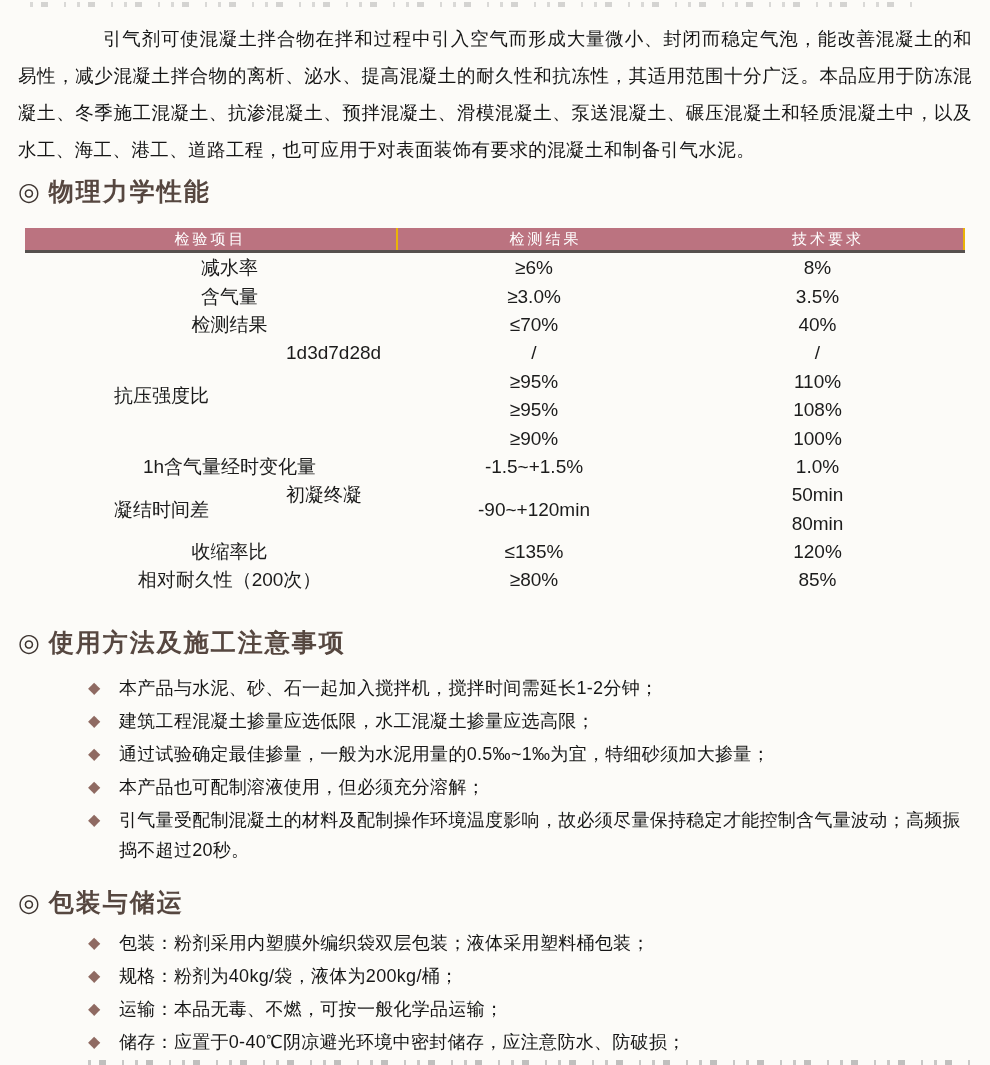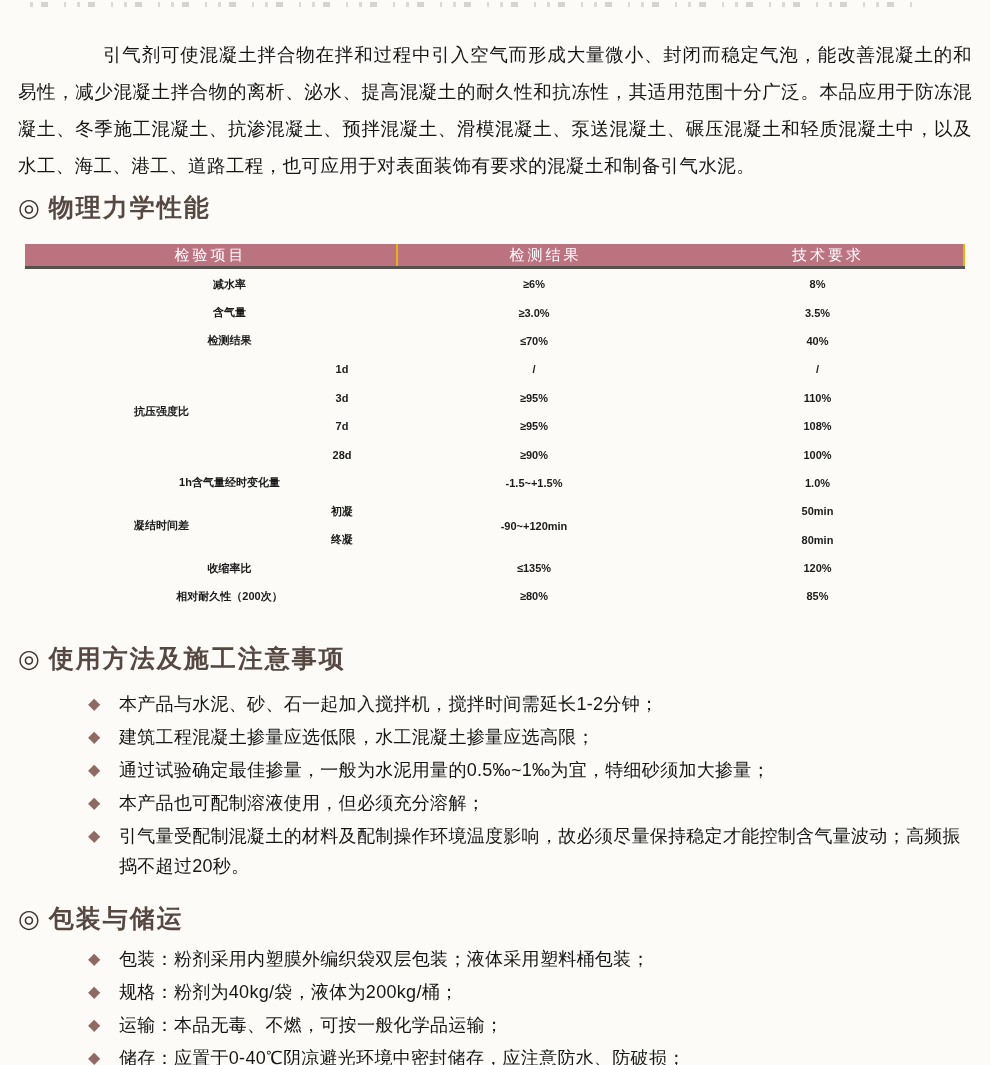--- a/index.html
+++ b/index.html
@@ -18,21 +18,21 @@
     background: repeating-linear-gradient(90deg,
       #8a8a8a 0 3px, transparent 3px 11px,
       #777 11px 18px, transparent 18px 34px,
       #8a8a8a 34px 36px, transparent 36px 47px);
     opacity: .45;
   }
   .cutline.top { position: absolute; top: 2px; left: 30px; opacity: .3; }
   .cutline.bottom { margin: 1px 0 0 70px; }
 
   .intro {
-    padding-top: 36px;
+    padding-top: 20px;
     font-size: 18.5px;
     line-height: 37px;
     text-align: justify;
     text-indent: 85px;
     letter-spacing: .4px;
     color: #161616;
   }
 
   .sec-head {
     display: flex; align-items: center; gap: 9px;
@@ -47,27 +47,27 @@
   
   .ptable { margin: 21px 0 0 7px; width: 940px; }
   .thead { display: flex; height: 25px; border-bottom: 3px solid #56504e; }
   .th {
     background: #bb7380; color: #fff; font-size: 15px; letter-spacing: 3px;
     display: flex; align-items: center; justify-content: center;
   }
   .c1 { width: 373px; } .c2 { width: 272px; } .c3 { width: 295px; }
   .th.c1, .th.c2 { border-right: 2px solid #eab308; }
 
-  .tbody { font-size: 11px; color: #1b1b1b; padding-top: 1px; font-weight: bold; }
+  .tbody { font-size: 19px; color: #1b1b1b; padding-top: 1px; }
   .trow { display: flex; }
   .cell { display: flex; align-items: center; justify-content: center; min-height: 28.4px; }
   .cell.pad { padding-left: 36px; }
   .gc1 { display: flex; }
   .glabel { flex: 1; display: flex; align-items: center; justify-content: center; padding-left: 12px; text-align: right; }
-  .gsubs { width: 112px; display: flex; flex-direction: column; }
+  .gsubs { width: 112px; display: flex; }
   .gsubs .sub, .gcol .sub { height: 28.4px; display: flex; align-items: center; justify-content: center; }
   .gcol { display: flex; flex-direction: column; }
 
   
   .bullets { margin: 15px 0 0 70px; }
   #packaging-list { margin-top: 10px; }
   .bullet-item { display: flex; margin-bottom: 3px; }
   .diamond { width: 31px; flex: none; color: #8f6a62; font-size: 16px; line-height: 30px; }
   .btext { font-size: 18px; line-height: 30px; letter-spacing: .3px; max-width: 845px; color: #161616; }
 </style>

